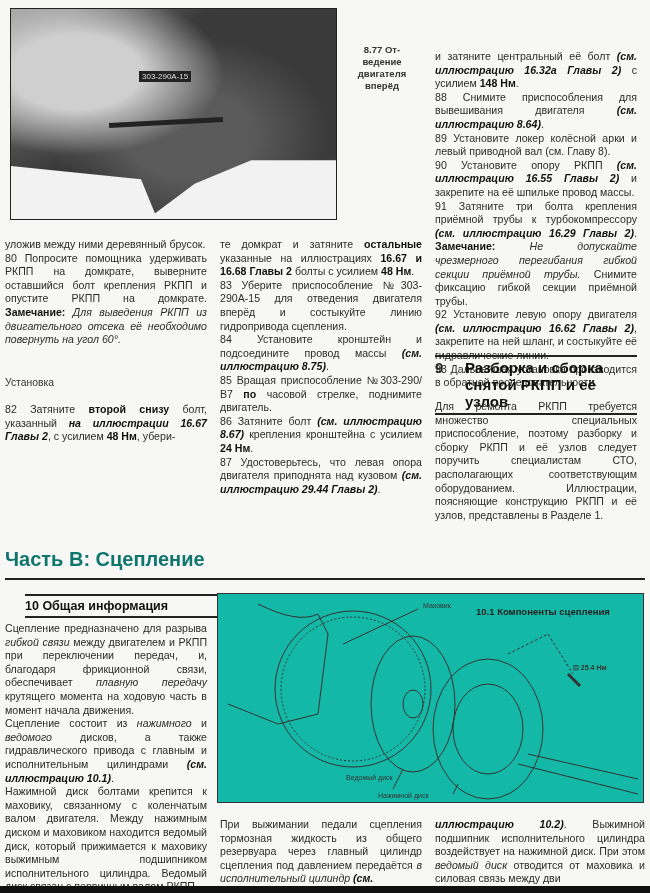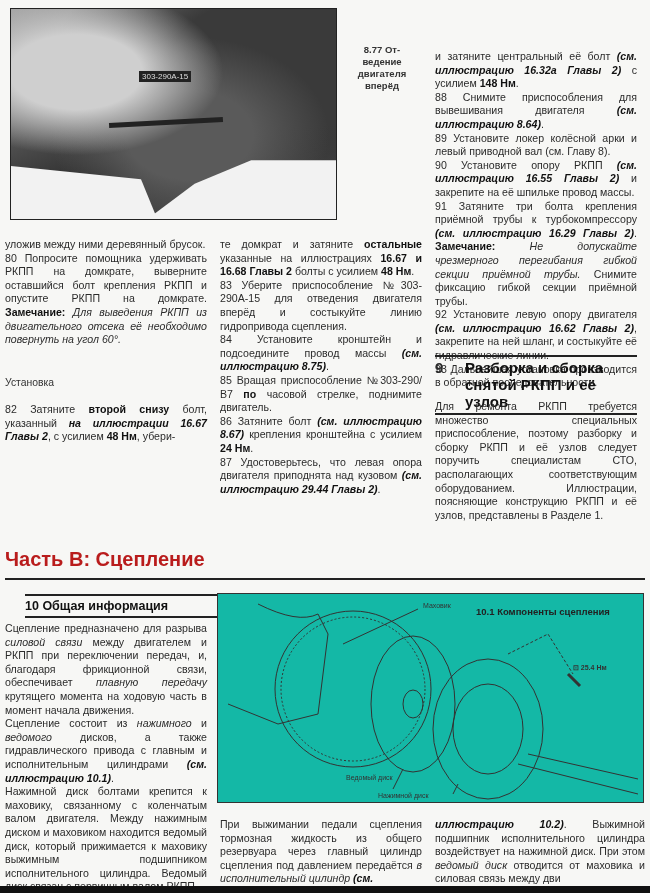--- a/index.html
+++ b/index.html
@@ -21,21 +21,21 @@
            clip-path: polygon(0 40%, 40% 55%, 45% 100%, 0 100%); }
   .photo .white2 { position:absolute; left:42%; bottom:0; width:58%; height:28%; background:#f2f2f2;
            clip-path: polygon(55% 0, 100% 0, 100% 100%, 0 100%, 25% 40%); }
   .photo .bar { position:absolute; left:30%; top:53%; width:35%; height:5px; background:#222; transform:rotate(-3deg); }
   .photo .tag { position:absolute; left:128px; top:62px; background:#222; color:#ddd; font-size:8px; padding:1px 3px; }
   .photo-cap { position:absolute; left:352px; top:44px; width:60px; text-align:center; font-weight:bold; font-size:9.5px; line-height:12px; color:#333; }
   .subhead { position:absolute; left:5px; top:377px; font-size:10.4px; color:#333; }
   .sec9 { position:absolute; left:435px; top:355px; width:202px; border-top:2px solid #222; border-bottom:2px solid #222; padding:2px 0 3px 0; }
   .sec9 .num { position:absolute; left:0; top:2px; font-weight:bold; font-size:15px; }
   .sec9 .ttl { margin-left:30px; font-weight:bold; font-size:15px; line-height:17px; color:#111; }
-  .partB { position:absolute; left:5px; top:548px; font-weight:bold; font-size:20px; color:#b91c1c; }
+  .partB { position:absolute; left:5px; top:548px; font-weight:bold; font-size:20px; color:#0f766e; }
   .partB-rule { position:absolute; left:5px; top:578px; width:640px; border-top:2px solid #222; }
   .sec10 { position:absolute; left:5px; top:594px; width:203px; border-top:2px solid #222; border-bottom:2px solid #222; padding:3px 0; font-weight:bold; font-size:12.5px; color:#111;margin-left:20px; }
   .fig { position:absolute; left:217px; top:593px; width:425px; height:208px; border:1px solid #333; background:#14b8a6; }
   .fig-cap { position:absolute; left:258px; top:12px; font-weight:bold; font-size:9.5px; color:#222; }
   .lbl { position:absolute; font-size:7px; color:#333; }
   .bottom-bar { position:absolute; left:0; top:886px; width:650px; height:7px; background:#111; }
 </style>
 </head>
 <body>
 
@@ -81,21 +81,21 @@
 </div>
 <div class="col" style="left:435px; top:400px; width:202px;">
   <p>Для ремонта РКПП требуется множество специальных приспособление, поэтому разборку и сборку РКПП и её узлов следует поручить специалистам СТО, располагающих соответствующим оборудованием. Иллюстрации, поясняющие конструкцию РКПП и её узлов, представлены в Разделе 1.</p>
 </div>
 
 <div class="partB">Часть B: Сцепление</div>
 <div class="partB-rule"></div>
 
 <div class="sec10">10 Общая информация</div>
 <div class="col" style="left:5px; top:622px; width:202px;">
-  <p><span>Сцепление предназначено для разрыва </span><i>силовой связи</i><span> между двигателем и РКПП при переключении передач, и, благодаря фрикционной связи, обеспечивает </span><i>плавную передачу</i><span> крутящего момента на ходовую часть в момент начала движения.</span></p>
+  <p><span>Сцепление предназначено для разрыва </span><i>гибкой связи</i><span> между двигателем и РКПП при переключении передач, и, благодаря фрикционной связи, обеспечивает </span><i>плавную передачу</i><span> крутящего момента на ходовую часть в момент начала движения.</span></p>
   <p><span>Сцепление состоит из </span><i>нажимного</i><span> и </span><i>ведомого</i><span> дисков, а также гидравлического привода с главным и исполнительным цилиндрами </span><span class="bi">(см. иллюстрацию 10.1)</span><span>.</span></p>
   <p>Нажимной диск болтами крепится к маховику, связанному с коленчатым валом двигателя. Между нажимным диском и маховиком находится ведомый диск, который прижимается к маховику выжимным подшипником исполнительного цилиндра. Ведомый диск связан с первичным валом РКПП</p>
 </div>
 
 <div class="fig">
   <svg width="425" height="208" style="position:absolute;left:0;top:0;">
     <g fill="none" stroke="#333" stroke-width="1">
       <path d="M40 10 Q80 30 100 20 L110 40 L100 120 L60 130 L10 110"></path>
       <circle cx="135" cy="95" r="78"></circle>
       <circle cx="135" cy="95" r="72" stroke-dasharray="2 2"></circle>

